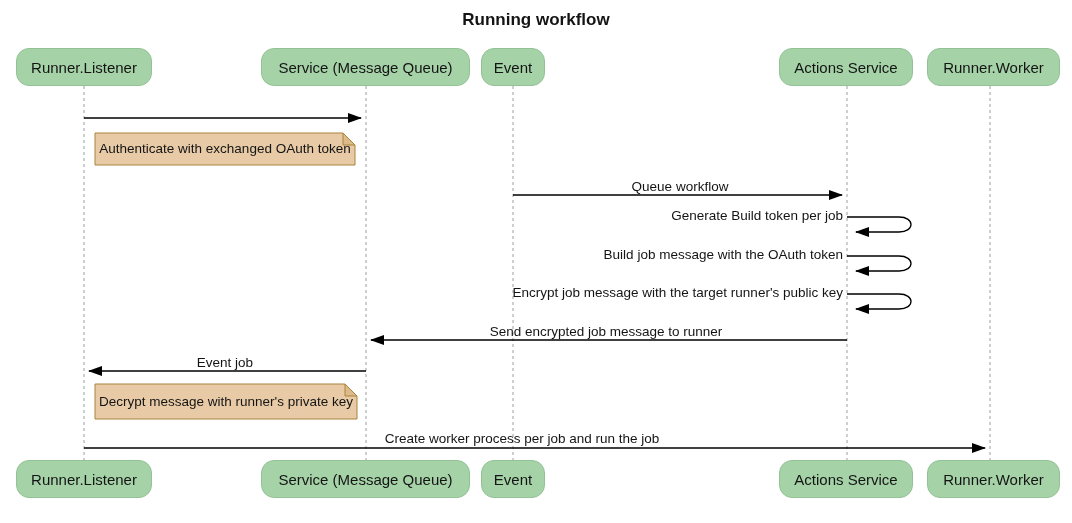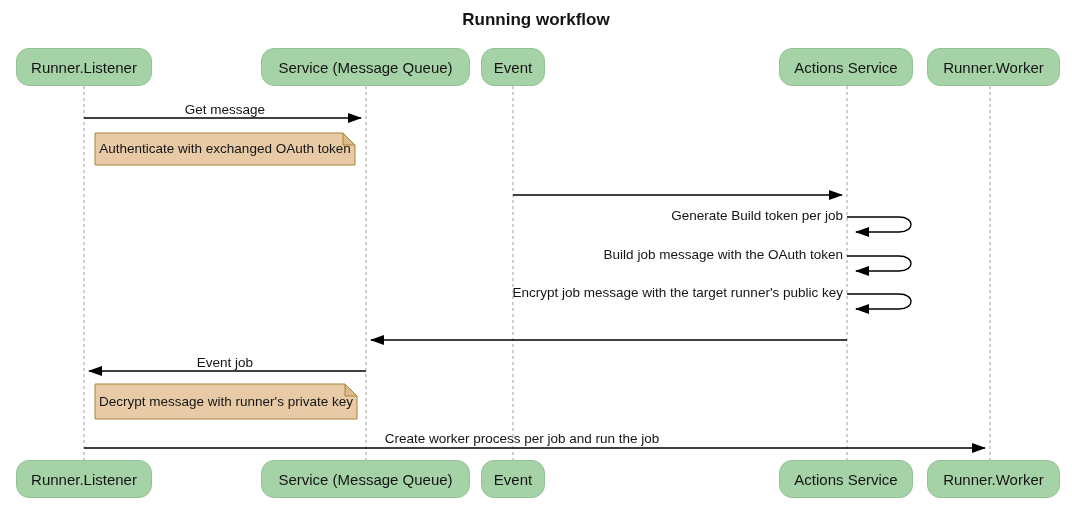--- a/index.html
+++ b/index.html
@@ -72,23 +72,24 @@
   <div class="pbox" style="left:481px;top:48px;width:64px;">Event</div>
   <div class="pbox" style="left:779px;top:48px;width:134px;">Actions Service</div>
   <div class="pbox" style="left:927px;top:48px;width:133px;">Runner.Worker</div>
 
   <div class="pbox" style="left:16px;top:460px;width:136px;">Runner.Listener</div>
   <div class="pbox" style="left:261px;top:460px;width:209px;">Service (Message Queue)</div>
   <div class="pbox" style="left:481px;top:460px;width:64px;">Event</div>
   <div class="pbox" style="left:779px;top:460px;width:134px;">Actions Service</div>
   <div class="pbox" style="left:927px;top:460px;width:133px;">Runner.Worker</div>
 
-  <div class="mlabel center" style="left:125px;top:102px;width:200px;">Get message</div>
+  <div class="mlabel center" style="left:580px;top:179px;width:200px;">Queue workflow</div>
   <div class="mlabel right" style="left:443px;top:208px;width:400px;">Generate Build token per job</div>
   <div class="mlabel right" style="left:443px;top:247px;width:400px;">Build job message with the OAuth token</div>
   <div class="mlabel right" style="left:443px;top:285px;width:400px;">Encrypt job message with the target runner's public key</div>
+  <div class="mlabel center" style="left:456px;top:324px;width:300px;">Send encrypted job message to runner</div>
   <div class="mlabel center" style="left:125px;top:355px;width:200px;">Event job</div>
   <div class="mlabel center" style="left:322px;top:431px;width:400px;">Create worker process per job and run the job</div>
 
   <div class="notetext" style="left:95px;top:141px;width:260px;">Authenticate with exchanged OAuth token</div>
   <div class="notetext" style="left:95px;top:394px;width:262px;">Decrypt message with runner's private key</div>
 
 </div>
 
 </body></html>

